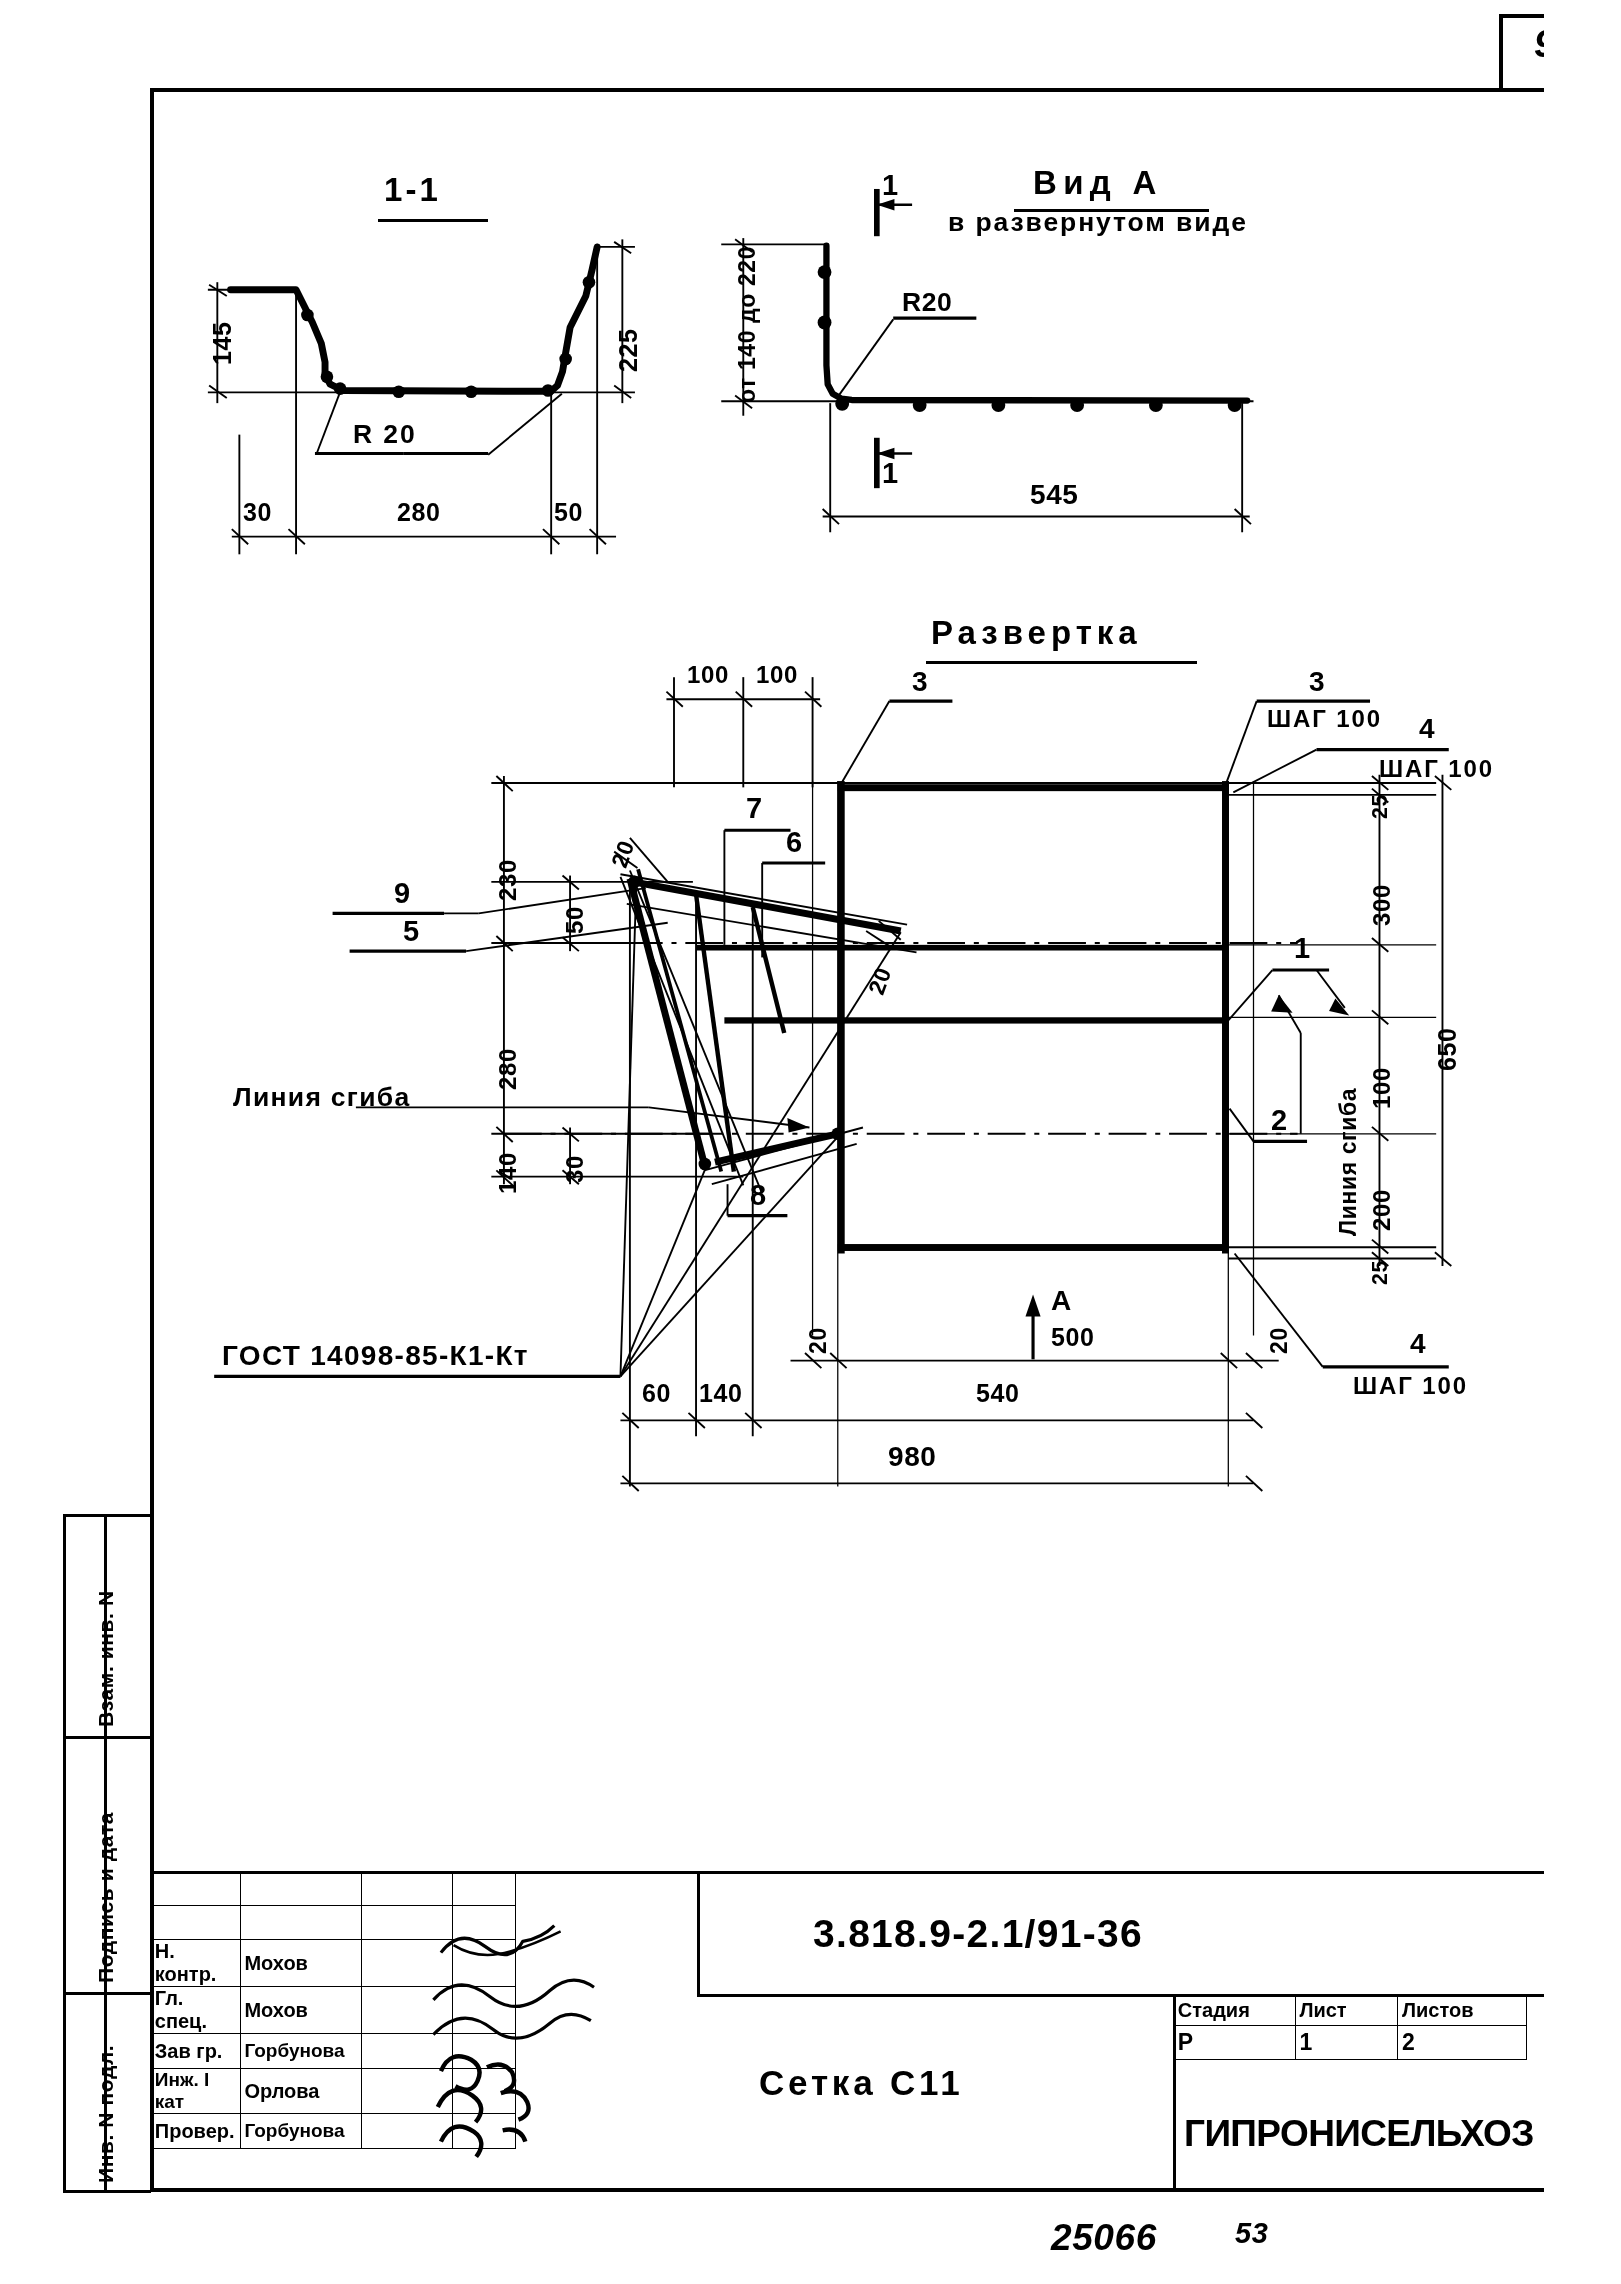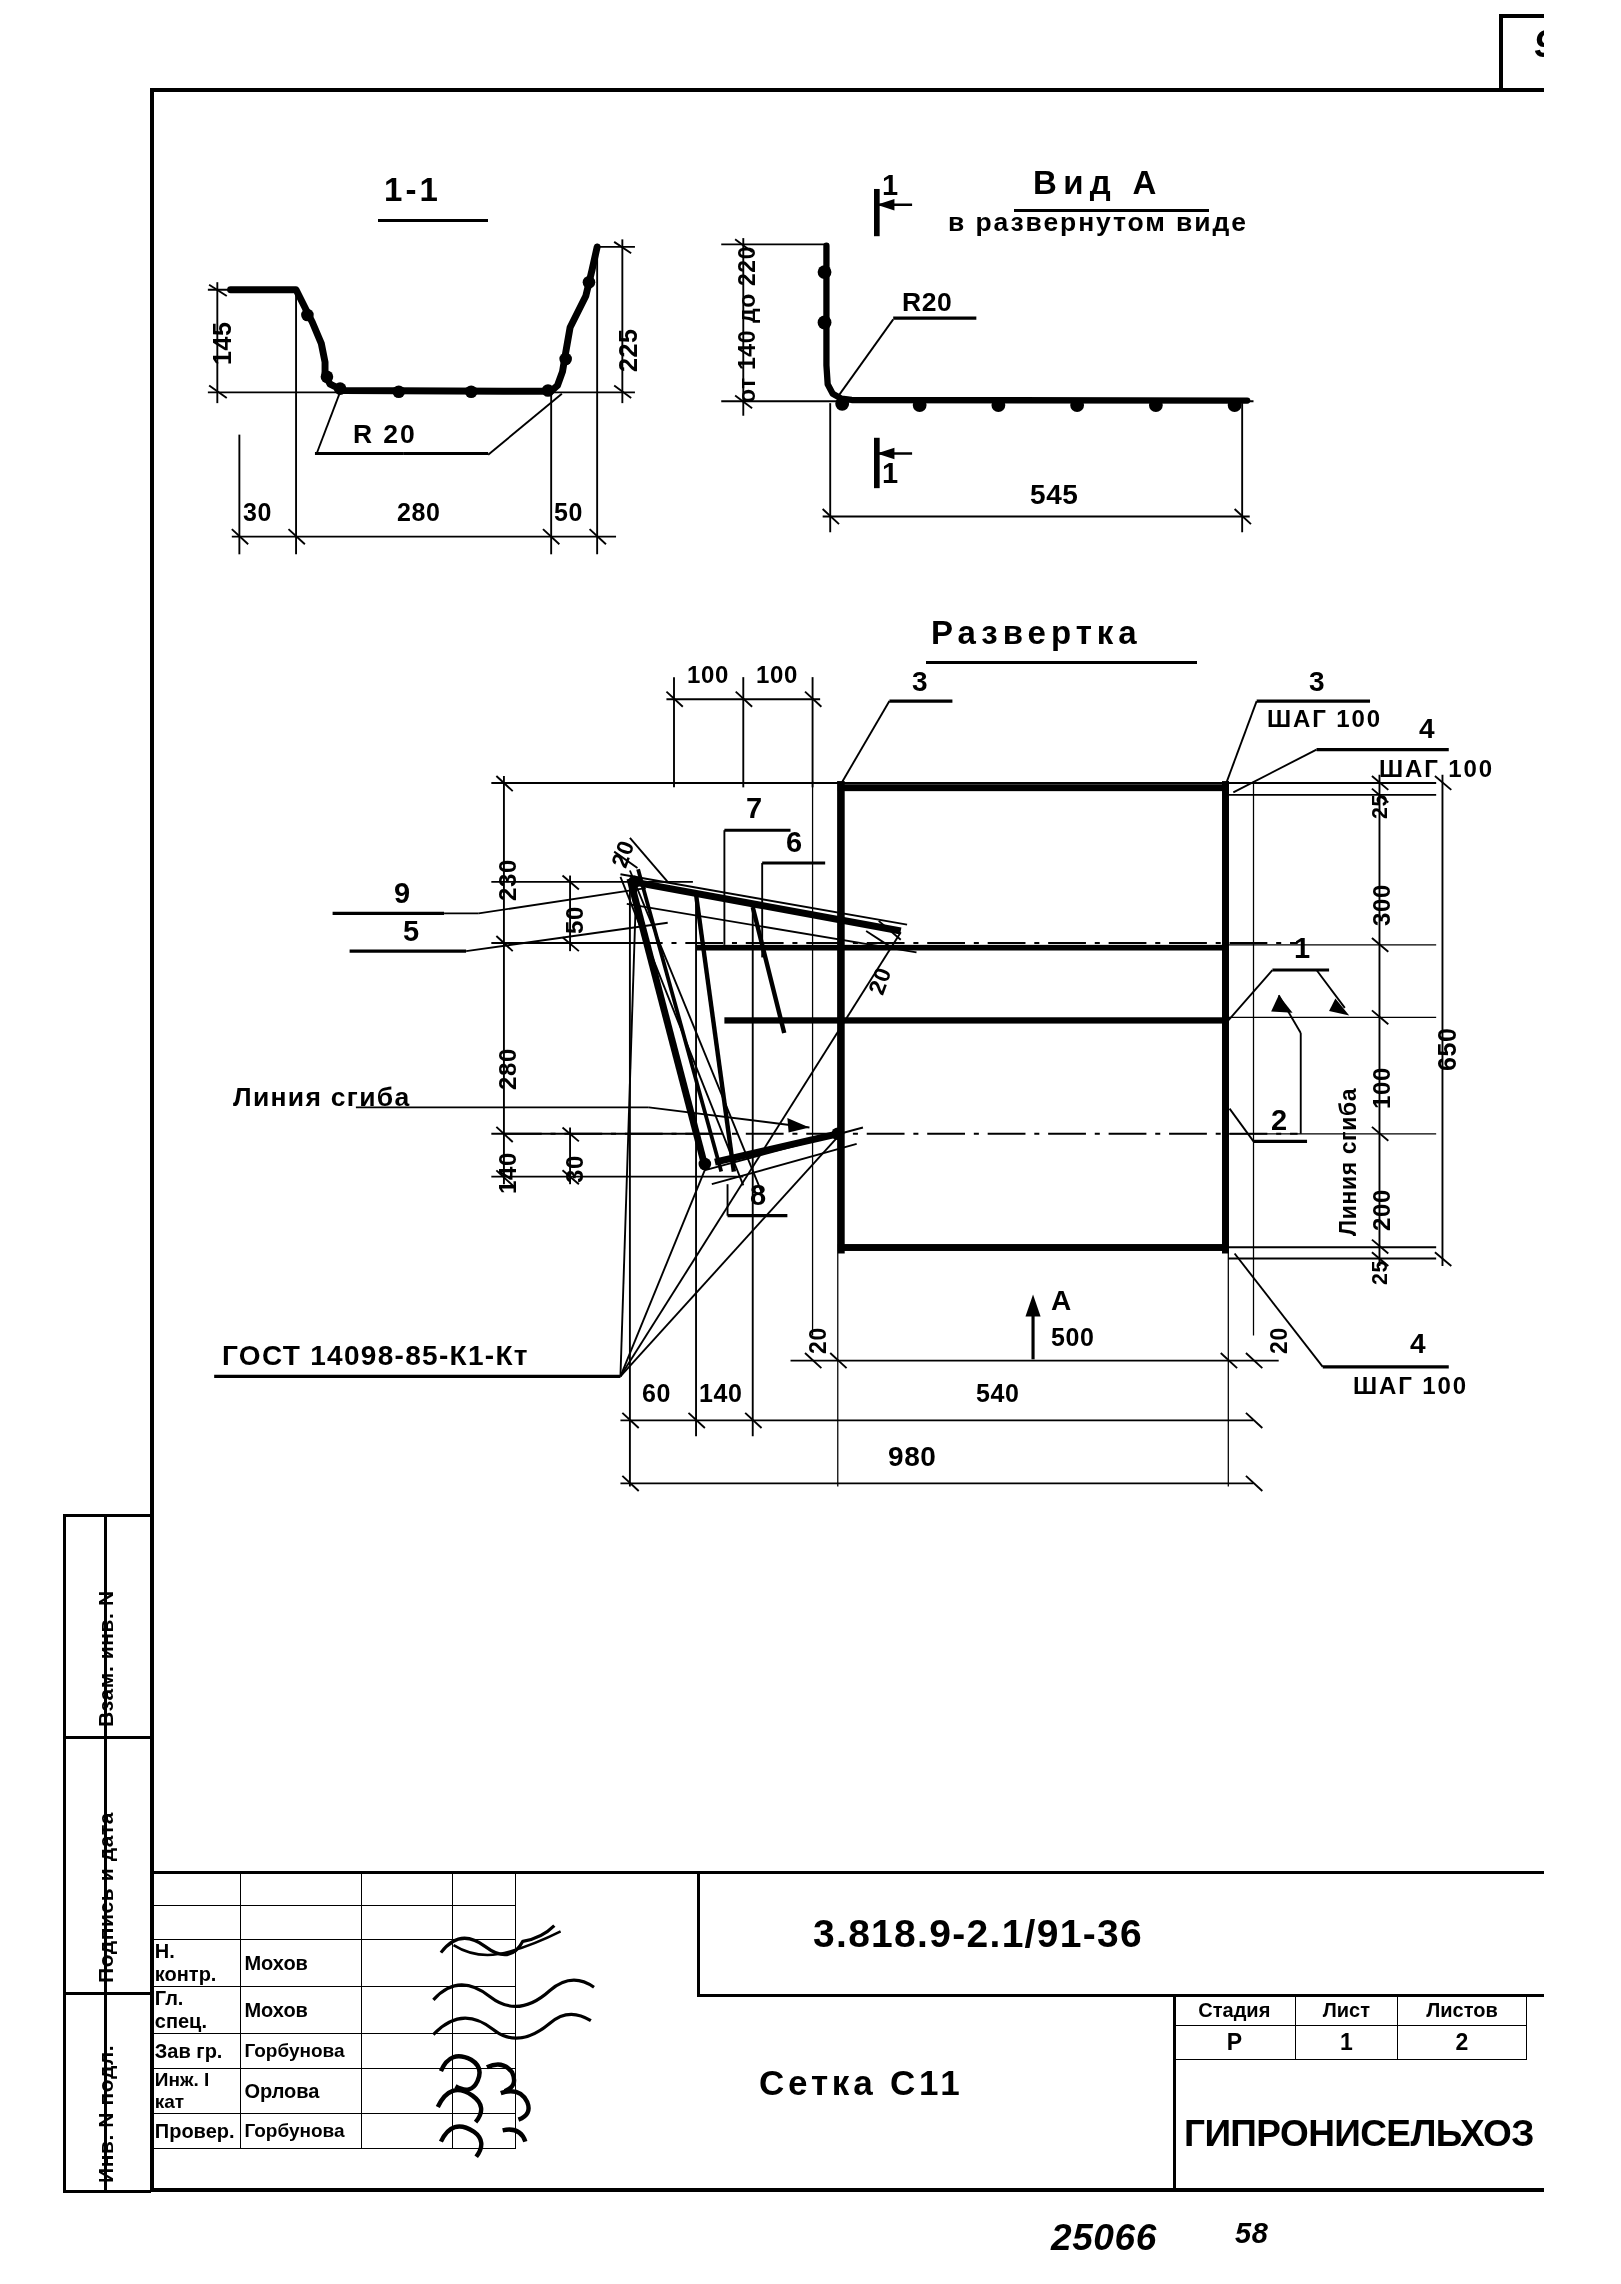--- a/index.html
+++ b/index.html
@@ -5,21 +5,21 @@
 <style>
   html,body{margin:0;padding:0;background:#fff;}
   body{font-family:"Liberation Sans",sans-serif;color:#000;}
   #page{position:relative;width:1544px;height:2284px;background:#fff;overflow:hidden;}
   .txt{position:absolute;white-space:nowrap;font-family:"Liberation Sans",sans-serif;color:#000;font-weight:bold;letter-spacing:0.6px;}
   .ln{position:absolute;background:#000;}
   svg{position:absolute;left:0;top:0;overflow:visible;}
   .vert{transform-origin:0 0;}
   .tbl{position:absolute;border-collapse:collapse;}
   .tbl td{border:1.9px solid #000;font-family:"Liberation Sans",sans-serif;font-weight:bold;color:#000;padding:0 3.8px;}
-  .ctr{text-align:center;margin-top:20px;}
+  .ctr{text-align:left;margin-top:20px;}
 </style>
 </head>
 <body>
 
 <div id="page">
 
   <div class="ln" style="left:1499px;top:14px;width:123px;height:3.8px;"></div>
   <div class="ln" style="left:1499px;top:14px;width:3.8px;height:76px;"></div>
   <div class="txt" style="left:1534px;top:23px;font-size:38px;font-style:italic;">90</div>
 
@@ -438,16 +438,16 @@
       <td class="ctr" style="height:33px;font-size:23px;">Р</td>
       <td class="ctr" style="height:33px;font-size:23px;">1</td>
       <td class="ctr" style="height:33px;font-size:23px;">2</td>
     </tr>
   </tbody>
     </table>
 
   <div class="txt" style="left:1184px;top:2113px;font-size:37px;letter-spacing:-0.6px;">ГИПРОНИСЕЛЬХОЗ</div>
 
   <div class="txt" style="left:1051px;top:2217px;font-size:37px;font-style:italic;">25066</div>
-  <div class="txt" style="left:1235px;top:2217px;font-size:29px;font-style:italic;">58</div>
+  <div class="txt" style="left:1235px;top:2217px;font-size:29px;font-style:italic;">53</div>
 
 </div>
 
 
 </body></html>

